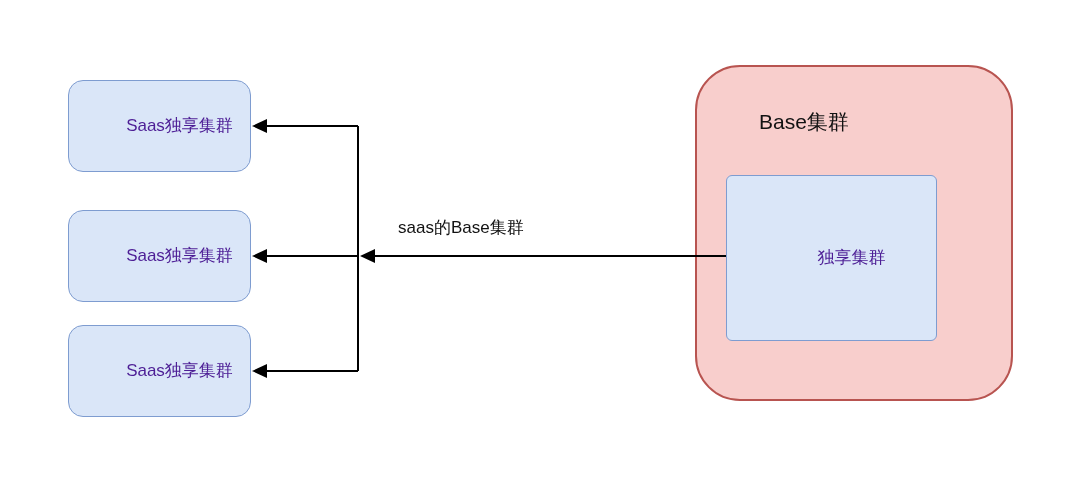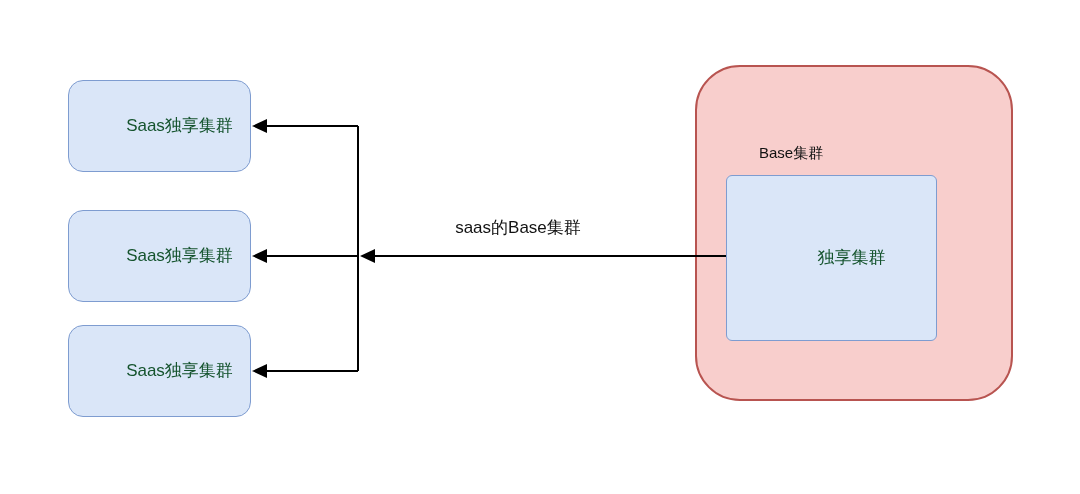--- a/index.html
+++ b/index.html
@@ -15,21 +15,21 @@
     background: #ffffff;
     overflow: hidden;
   }
   .node {
     position: absolute;
     box-sizing: border-box;
     display: flex;
     align-items: center;
     justify-content: center;
     text-align: center;
-    color: #14532d;
+    color: #4c1d95;
     font-size: 17px;
     line-height: 1.3;
     padding-left: 40px;
   }
   .blue-node {
     background: #dae6f8;
     border: 1.5px solid #7e9cd0;
     border-radius: 15px;
   }
   .saas-box-1 { left: 68px;  top: 80px;  width: 183px; height: 92px; }
@@ -40,36 +40,35 @@
     left: 695px; top: 65px;
     width: 318px; height: 336px;
     box-sizing: border-box;
     background: #f8cecc;
     border: 2px solid #b85450;
     border-radius: 45px;
   }
   .base-cluster-label {
     position: absolute;
     left: 62px; top: 41px;
-    font-size: 15px;
+    font-size: 21px;
     color: #121212;
     white-space: nowrap;
-    margin-top: 36px;
   }
   .inner-node {
     left: 726px; top: 175px;
     width: 211px; height: 166px;
     border-radius: 6px;
     z-index: 2;
   }
   .edge-label {
     position: absolute;
     left: 398px; top: 216px;
     width: 240px;
-    text-align: center;
+    text-align: left;
     font-size: 17px;
     color: #121212;
     white-space: nowrap;
   }
   svg.connectors {
     position: absolute;
     left: 0; top: 0;
     width: 1080px;
     height: 494px;
     z-index: 1;

